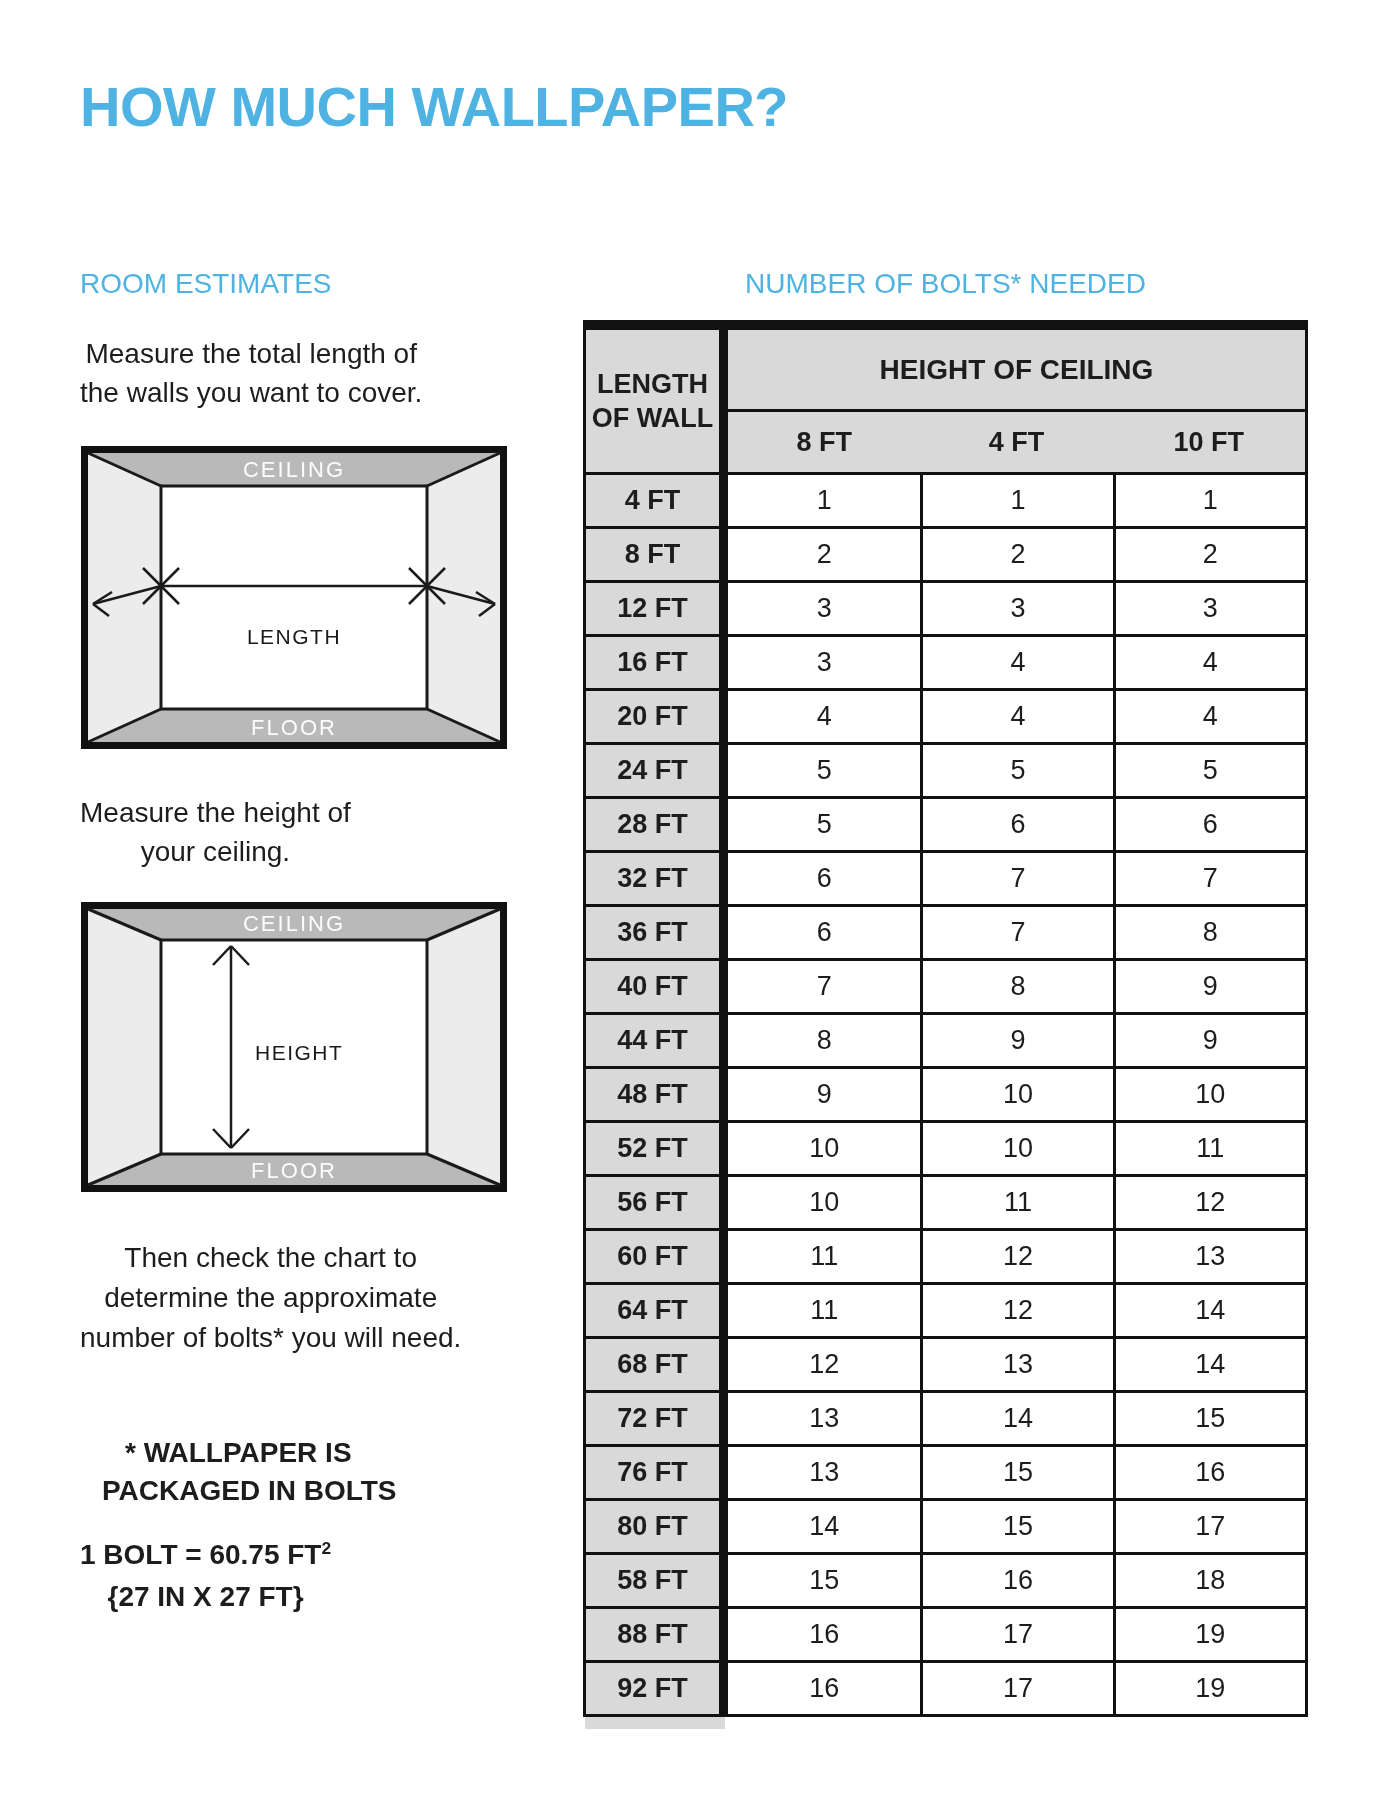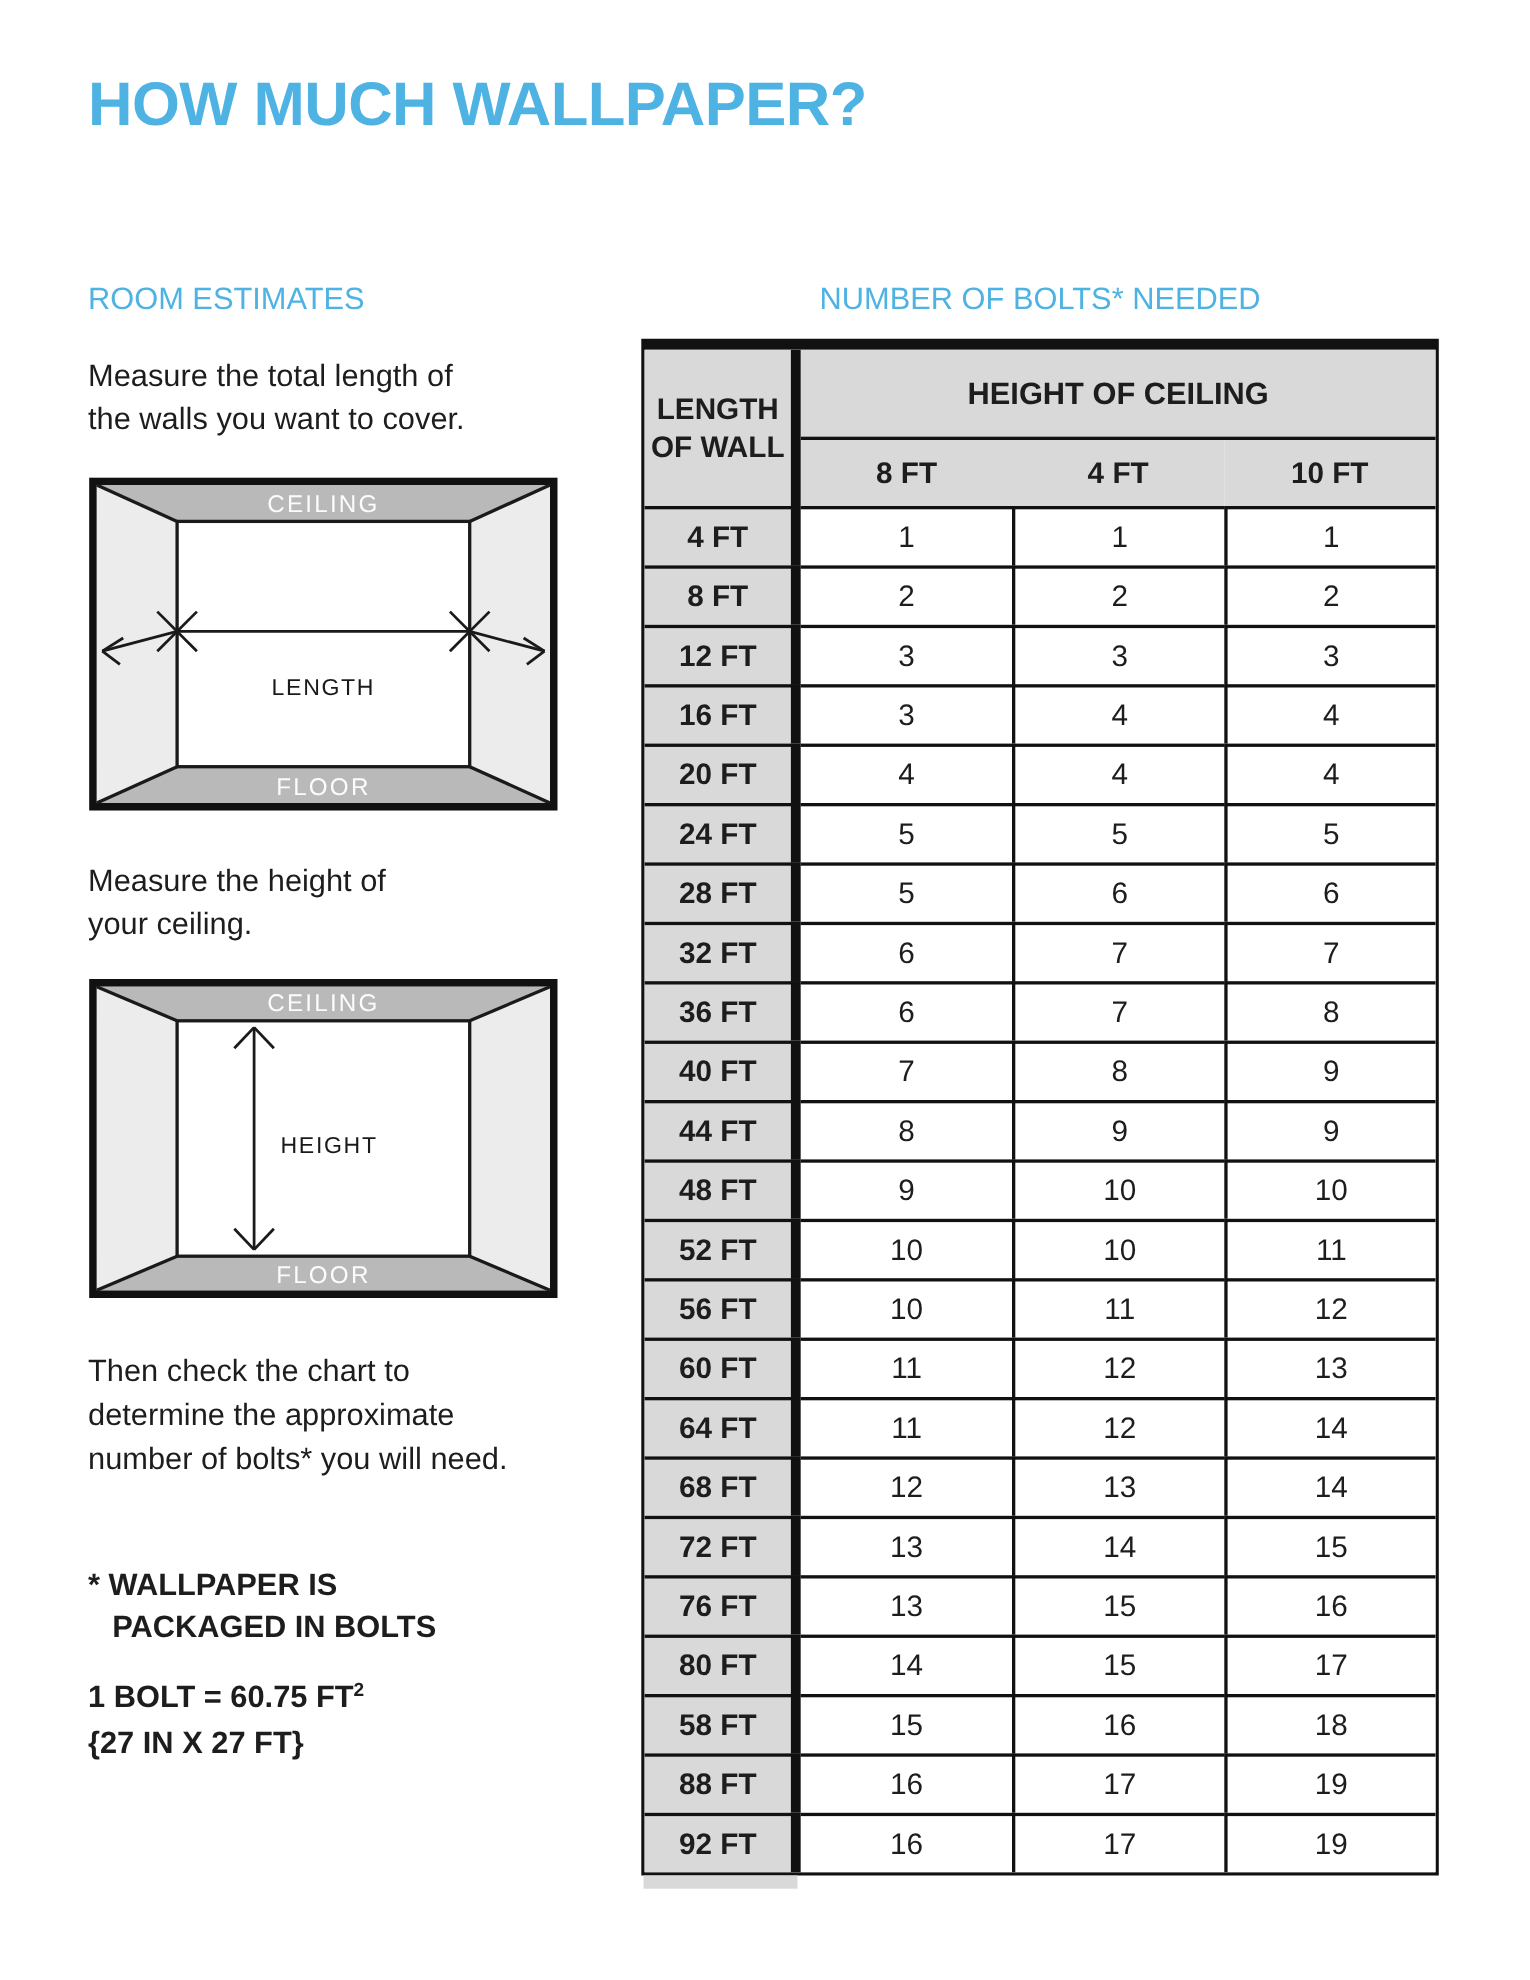--- a/index.html
+++ b/index.html
@@ -1,29 +1,29 @@
 <!DOCTYPE html>
 <html style="--accent: #4eb3e2; --tableGray: #d9d9d9;"><head>
 <meta charset="utf-8">
 <style>
   html,body { margin:0; padding:0; background:#ffffff; }
   .page {
     position:relative; width:1391px; height:1800px; background:#ffffff;
     font-family:"Liberation Sans", sans-serif; color:#1d1d1e; overflow:hidden;
   }
-  .abs { position:absolute; }
+  .abs { position:absolute;margin-top:12px; }
 
   .title {
     left:80px; top:62px; font-size:56px; font-weight:bold;
     color:var(--accent); letter-spacing:-0.5px; white-space:nowrap;
   }
   .section-heading {
     font-size:28px; font-weight:normal; color:var(--accent); white-space:nowrap;
   }
-  .body-text { font-size:28px; line-height:39px; color:#1d1d1e; }
+  .body-text { font-size:28px; line-height:39px; color:#1d1d1e;text-align:center; }
   .bold { font-weight:bold; }
 
   .diagram { left:81px;border-radius:16px; }
   .diagram svg { display:block; }
 
   .table-heading {
     left:583px; top:256px; width:725px; text-align:center;
   }
   .bolt-table {
     left:583px; top:308px; width:725px;

